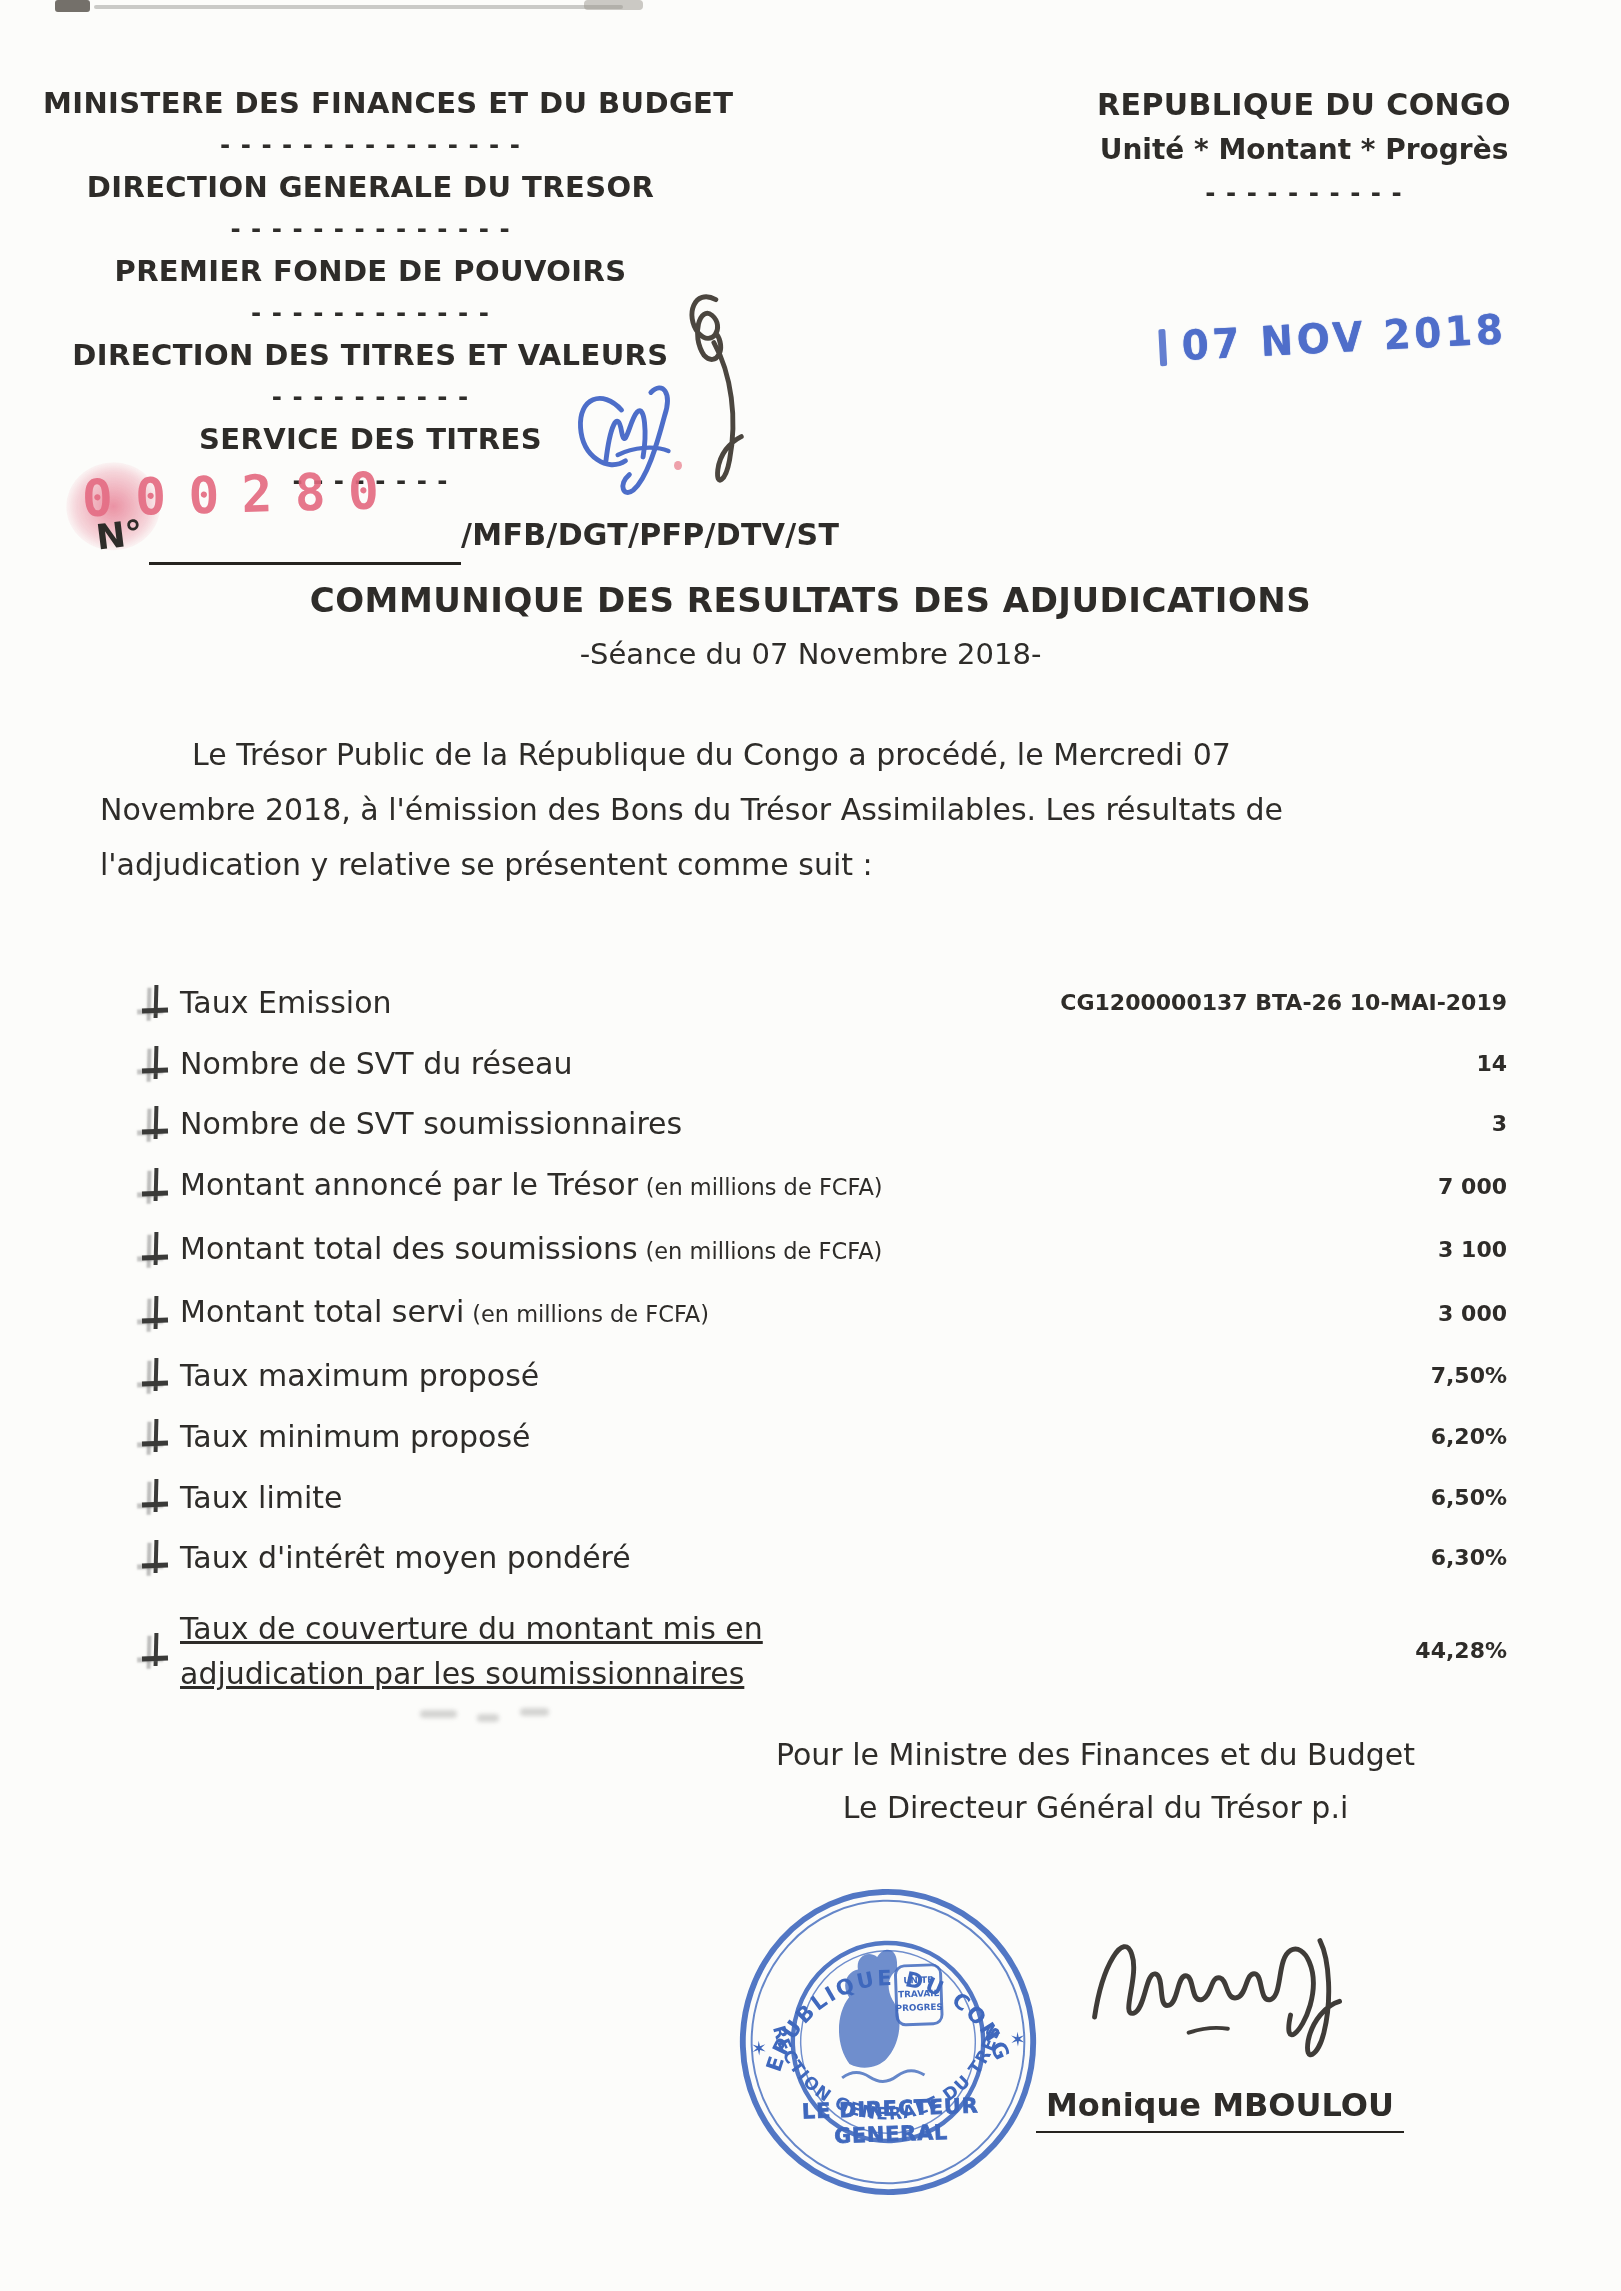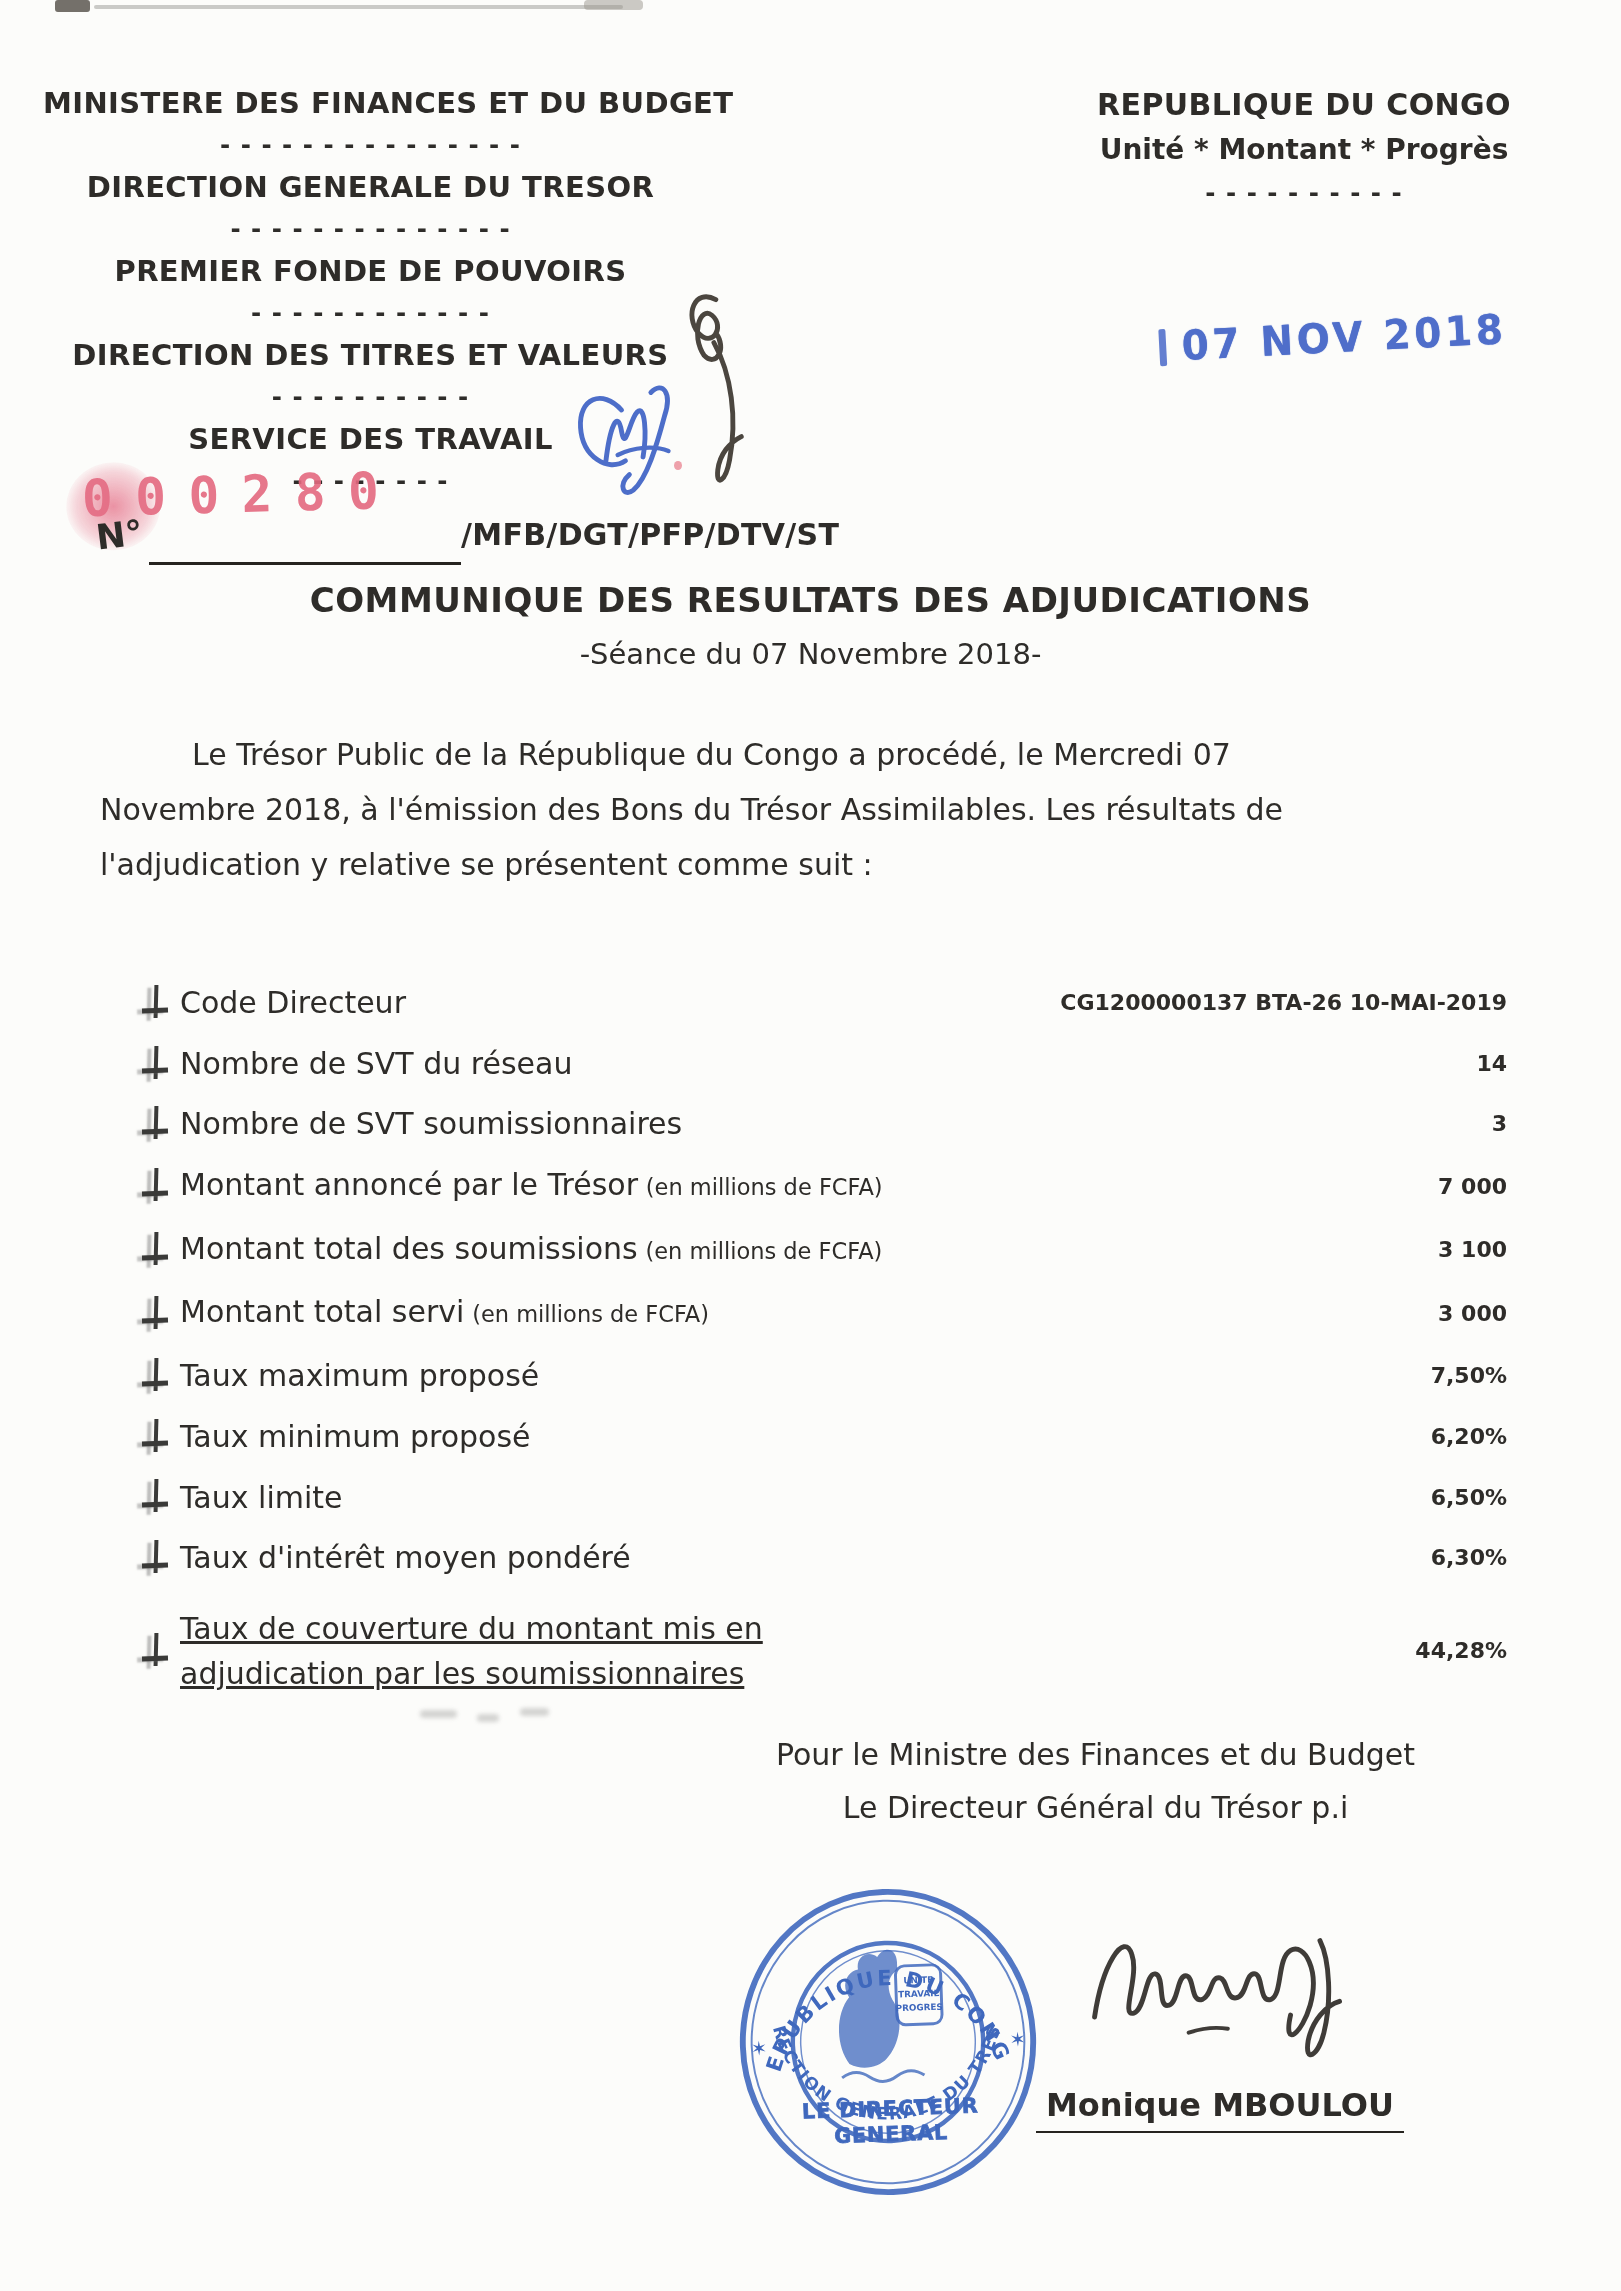--- a/index.html
+++ b/index.html
@@ -106,21 +106,21 @@
 
   <div class="org-block">
     <div class="org-line">MINISTERE DES FINANCES ET DU BUDGET</div>
     <div class="dash-line">- - - - - - - - - - - - - - -</div>
     <div class="org-line">DIRECTION GENERALE DU TRESOR</div>
     <div class="dash-line">- - - - - - - - - - - - - -</div>
     <div class="org-line">PREMIER FONDE DE POUVOIRS</div>
     <div class="dash-line">- - - - - - - - - - - -</div>
     <div class="org-line">DIRECTION DES TITRES ET VALEURS</div>
     <div class="dash-line">- - - - - - - - - -</div>
-    <div class="org-line">SERVICE DES TRAVAIL</div>
+    <div class="org-line">SERVICE DES TITRES</div>
     <div class="dash-line">- - - - - - - -</div>
   </div>
 
   <div class="right-block">
     <div class="country">REPUBLIQUE DU CONGO</div>
     <div class="motto">Unité * Montant * Progrès</div>
     <div class="dash-line">- - - - - - - - - -</div>
   </div>
 
   <div class="date-stamp">
@@ -155,21 +155,21 @@
     <div class="l3">l'adjudication y relative se présentent comme suit :</div>
   </div>
 
   <div class="results">
 
     <div class="row">
       <span class="bullet">
           <i class="bv"></i>
           <i class="bh"></i>
         </span>
-      <div class="label-area"><span class="lbl">Code Directeur</span></div>
+      <div class="label-area"><span class="lbl">Taux Emission</span></div>
       <div class="value">CG1200000137 BTA-26 10-MAI-2019</div>
     </div>
 
     <div class="row">
       <span class="bullet">
           <i class="bv"></i>
           <i class="bh"></i>
         </span>
       <div class="label-area"><span class="lbl">Nombre de SVT du réseau</span></div>
       <div class="value">14</div>

